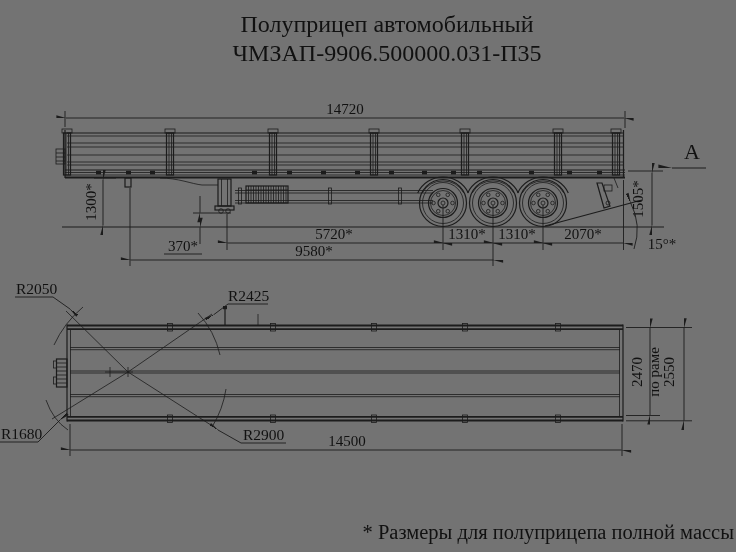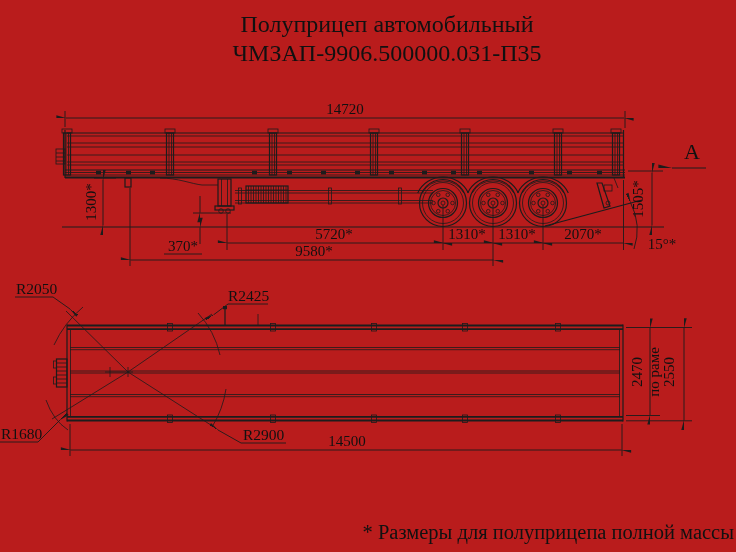--- a/index.html
+++ b/index.html
@@ -1,16 +1,16 @@
 <!DOCTYPE html>
 <html><head>
 <meta charset="utf-8">
 <style>
   html,body{margin:0;padding:0;background:#fff;}
-  #page{position:relative;width:736px;height:552px;background:#b91c1c;overflow:hidden;
+  #page{position:relative;width:736px;height:552px;background:#737373;overflow:hidden;
         font-family:"Liberation Serif", "DejaVu Serif", serif;}
   svg{display:block}
   text{fill:#111;}
   .ln{stroke:#1c1c1c;fill:none;}
   .thin{stroke-width:0.8;}
   .med{stroke-width:1.2;}
   .thick{stroke-width:1.9;}
   .dim{stroke:#1c1c1c;stroke-width:0.9;fill:none;}
   .blk{fill:#1c1c1c;stroke:none;}
   .dimtxt{font-size:15px;}

